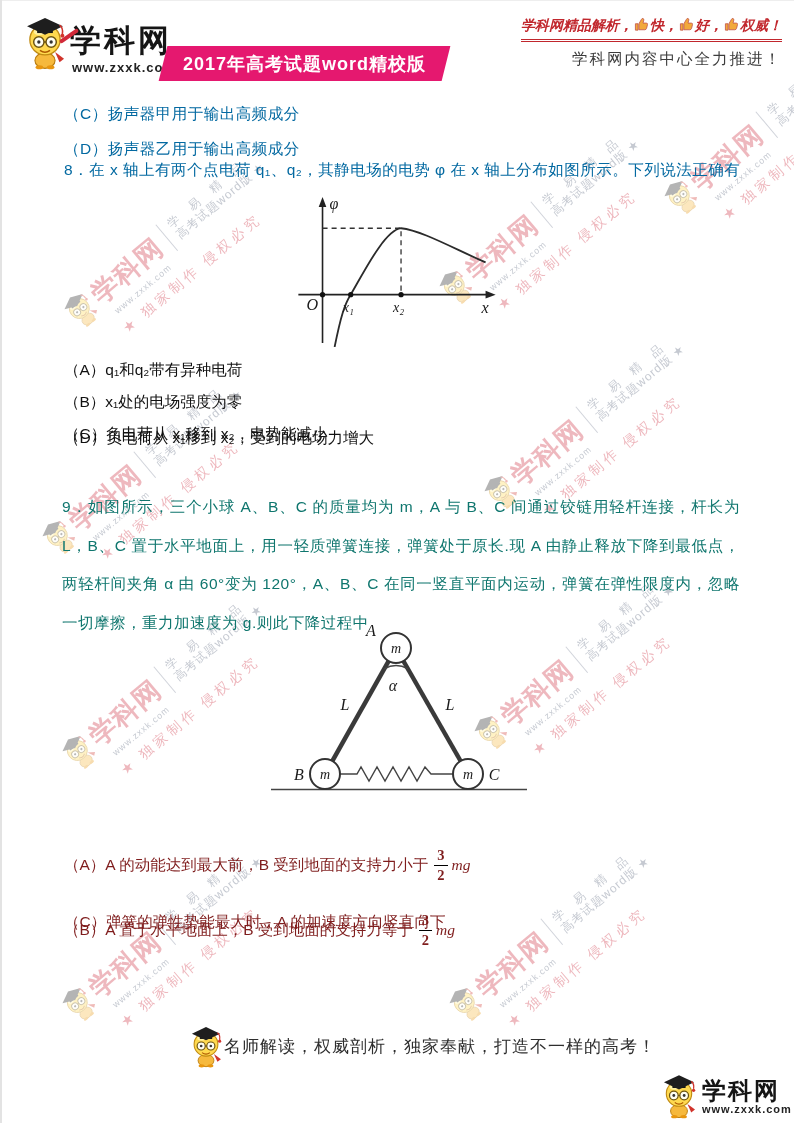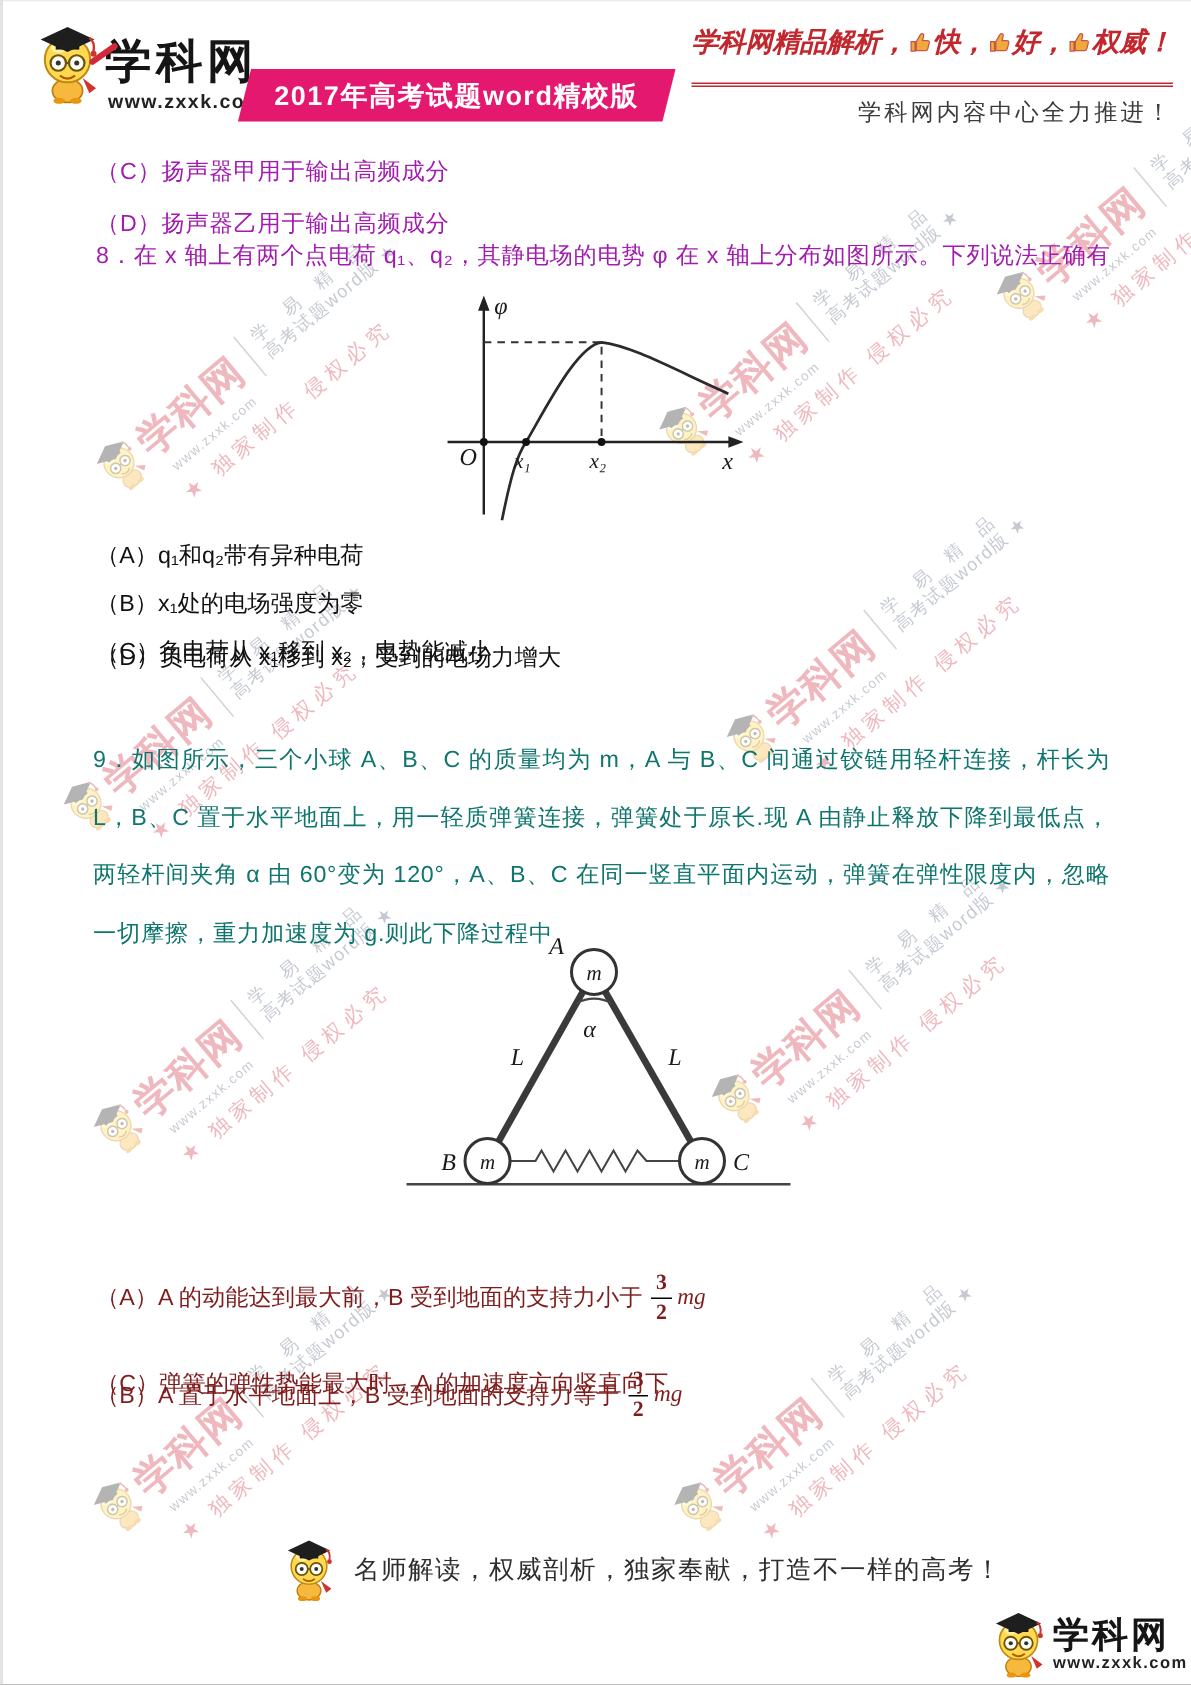--- a/index.html
+++ b/index.html
@@ -26,25 +26,25 @@
   
   .hdr-mascot { position:absolute; left:22px; top:14px; width:46px; height:56px; z-index:2; }
   .hdr-brand  { position:absolute; left:70px; top:20px; font-size:31px; font-weight:bold; letter-spacing:3px; color:#151515; z-index:2; }
   .hdr-pen { position:absolute; left:58px; top:34px; width:22px; height:4px; background:#d22a3a; border-radius:2px; transform:rotate(-35deg); z-index:3; }
   .hdr-url    { position:absolute; left:72px; top:60px; font-size:13px; font-weight:bold; letter-spacing:1px; color:#222; z-index:2; }
   .hdr-banner { position:absolute; left:163px; top:46px; height:35px; padding:0 20px; background:#e5186f;
                 transform:skewX(-14deg); display:flex; align-items:center; z-index:2; }
   .hdr-banner span { transform:skewX(14deg); color:#fff; font-weight:bold; font-size:18px; letter-spacing:1px; white-space:nowrap; }
   .hdr-right { position:absolute; right:12px; top:16px; width:360px; text-align:right; z-index:2; }
   .hdr-slogan { display:inline-block; font-family:"Liberation Serif","DejaVu Serif",serif; font-style:italic; font-weight:bold;
-                font-size:18px; color:#c1272d; border-bottom:3px double #c1272d; padding-bottom:15px; white-space:nowrap; }
+                font-size:14px; color:#c1272d; border-bottom:3px double #c1272d; padding-bottom:4px; white-space:nowrap; }
   .thumb-ic { width:15px; height:15px; vertical-align:-2px; margin:0 1px; }
   .hdr-sub { margin-top:7px; font-size:15.5px; color:#3c3c3c; letter-spacing:2px; }
   
-  .tline { position:absolute; left:64px; font-size:15.5px; color:#a21caf; letter-spacing:.5px; z-index:1; white-space:nowrap; }
+  .tline { position:absolute; left:64px; font-size:15.5px; color:#0369a1; letter-spacing:.5px; z-index:1; white-space:nowrap; }
   .stem  { position:absolute; left:62px; width:678px; font-size:15.5px; color:#0f766e; letter-spacing:.5px;
            line-height:38.5px; text-align:justify; z-index:1; }
   .opt-row { position:absolute; left:64px; font-size:15.5px; color:#111; z-index:1; white-space:nowrap; }
   
   .q9-opt { position:absolute; left:64px; display:flex; align-items:center; font-size:15.5px; color:#7f1d1d; z-index:1; white-space:nowrap; }
   .frac { display:inline-flex; flex-direction:column; align-items:center; line-height:1; margin:0 4px 0 6px;
           font-family:"Liberation Serif","DejaVu Serif",serif; font-weight:bold; font-size:14.5px; }
   .frac .num { border-bottom:1.5px solid #000; padding:0 3px 2px; }
   .frac .den { padding-top:2px; }
   .mg { font-family:"Liberation Serif","DejaVu Serif",serif; font-style:italic; font-size:15.5px; }
@@ -54,21 +54,21 @@
   .axis-fill { fill:#222; }
   .dash { stroke:#333; stroke-width:1.3; stroke-dasharray:5 4; fill:none; }
   .curve { stroke:#2b2b2b; stroke-width:1.8; fill:none; }
   .dot { fill:#111; }
   .sv-label { font-family:"Liberation Serif","DejaVu Serif",serif; font-style:italic; font-size:14px; fill:#1a1a1a; }
   .sv-label-lg { font-family:"Liberation Serif","DejaVu Serif",serif; font-style:italic; font-size:16px; fill:#1a1a1a; }
   .rod { stroke:#3a3a3a; stroke-width:4.5; }
   .ball { fill:#ffffff; stroke:#333; stroke-width:2; }
   .thin { stroke:#444; stroke-width:1.4; fill:none; }
   
-  .footer { position:absolute; left:188px; top:1024px; display:flex; align-items:center; gap:12px; z-index:1; }
+  .footer { position:absolute; left:188px; top:1024px; display:flex; align-items:center; z-index:1; }
   .footer-mascot { width:36px; height:44px; }
   .footer-text { font-size:17px; color:#2e2e2e; letter-spacing:1px; white-space:nowrap; }
   .br-logo { position:absolute; left:660px; top:1072px; display:flex; align-items:flex-start; gap:4px; z-index:1; }
   .br-mascot { width:38px; height:47px; }
   .br-col { display:flex; flex-direction:column; margin-top:6px; }
   .br-brand { font-size:24px; font-weight:bold; letter-spacing:2px; color:#151515; line-height:1.05; }
   .br-url { font-size:11px; font-weight:bold; color:#222; letter-spacing:1px; }
 </style>
 </head>
 <body>

